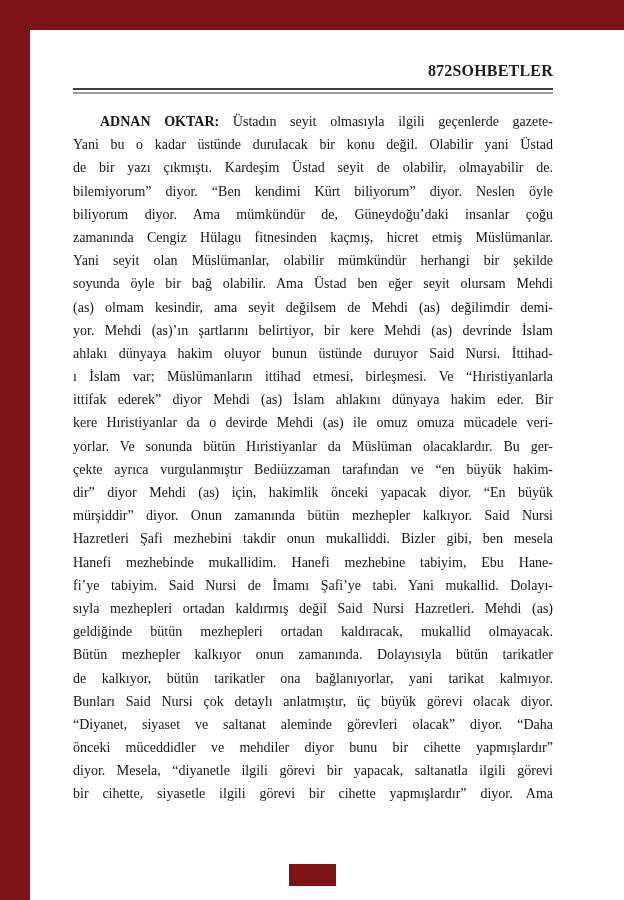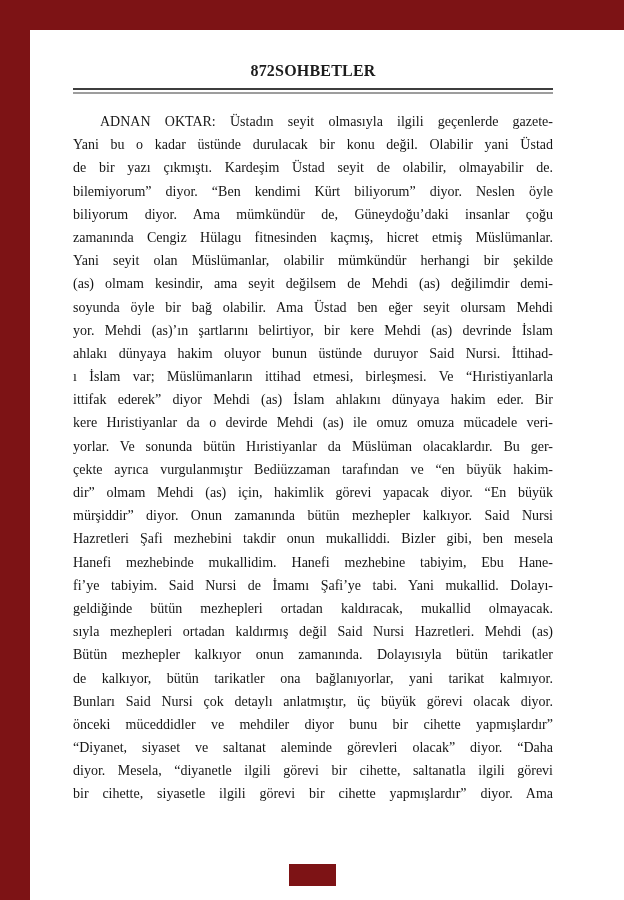--- a/index.html
+++ b/index.html
@@ -6,37 +6,37 @@
   body{
     width:624px;height:900px;position:relative;overflow:hidden;
     background:#ffffff;
     font-family:"Liberation Serif", serif;
   }
   .cover-top{position:absolute;left:0;top:0;width:624px;height:30px;background:#7d1315;}
   .cover-left{position:absolute;left:0;top:0;width:30px;height:900px;background:#7d1315;}
   .cover-bottom{position:absolute;left:289px;top:864px;width:47px;height:22px;background:#7d1315;}
   .page-header{
     position:absolute;left:73px;top:62px;width:480px;
-    display:flex;justify-content:center;align-items:baseline;
+    display:flex;justify-content:flex-end;align-items:baseline;
     font-weight:bold;font-size:16px;color:#1c1c1c;letter-spacing:0.2px;
   }
   .header-rule{position:absolute;left:73px;top:88px;width:480px;}
   .header-rule .r1{height:2px;background:#3e3e3e;}
   .header-rule .r2{height:2px;background:#9d9d9d;margin-top:2px;}
   .text-block{
     position:absolute;left:73px;top:110px;width:480px;
     font-size:14px;color:#151515;
   }
   .body-line{
     line-height:23.2px;height:23.2px;
     text-align:justify;text-align-last:justify;
     overflow:hidden;
   }
   .body-line.first{padding-left:27px;}
-  .speaker{font-weight:normal;}
+  .speaker{font-weight:bold;}
 </style>
 </head>
 <body>
 
 <div class="cover-top"></div>
 <div class="cover-left"></div>
 <div class="cover-bottom"></div>
 
 <div class="page-header">
   <span>872</span>
@@ -49,36 +49,36 @@
 </div>
 
 <div class="text-block">
   <div class="body-line first"><span class="speaker">ADNAN OKTAR:</span><span> Üstadın seyit olmasıyla ilgili geçenlerde gazete-</span></div>
   <div class="body-line">Yani bu o kadar üstünde durulacak bir konu değil. Olabilir yani Üstad</div>
   <div class="body-line">de bir yazı çıkmıştı. Kardeşim Üstad seyit de olabilir, olmayabilir de.</div>
   <div class="body-line">bilemiyorum” diyor. “Ben kendimi Kürt biliyorum” diyor. Neslen öyle</div>
   <div class="body-line">biliyorum diyor. Ama mümkündür de, Güneydoğu’daki insanlar çoğu</div>
   <div class="body-line">zamanında Cengiz Hülagu fitnesinden kaçmış, hicret etmiş Müslümanlar.</div>
   <div class="body-line">Yani seyit olan Müslümanlar, olabilir mümkündür herhangi bir şekilde</div>
+  <div class="body-line">soyunda öyle bir bağ olabilir. Ama Üstad ben eğer seyit olursam Mehdi</div>
   <div class="body-line">(as) olmam kesindir, ama seyit değilsem de Mehdi (as) değilimdir demi-</div>
-  <div class="body-line">soyunda öyle bir bağ olabilir. Ama Üstad ben eğer seyit olursam Mehdi</div>
   <div class="body-line">yor. Mehdi (as)’ın şartlarını belirtiyor, bir kere Mehdi (as) devrinde İslam</div>
   <div class="body-line">ahlakı dünyaya hakim oluyor bunun üstünde duruyor Said Nursi. İttihad-</div>
   <div class="body-line">ı İslam var; Müslümanların ittihad etmesi, birleşmesi. Ve “Hıristiyanlarla</div>
   <div class="body-line">ittifak ederek” diyor Mehdi (as) İslam ahlakını dünyaya hakim eder. Bir</div>
   <div class="body-line">kere Hıristiyanlar da o devirde Mehdi (as) ile omuz omuza mücadele veri-</div>
   <div class="body-line">yorlar. Ve sonunda bütün Hıristiyanlar da Müslüman olacaklardır. Bu ger-</div>
   <div class="body-line">çekte ayrıca vurgulanmıştır Bediüzzaman tarafından ve “en büyük hakim-</div>
-  <div class="body-line">dir” olmam Mehdi (as) için, hakimlik görevi yapacak diyor. “En büyük</div>
+  <div class="body-line">dir” diyor Mehdi (as) için, hakimlik önceki yapacak diyor. “En büyük</div>
   <div class="body-line">mürşiddir” diyor. Onun zamanında bütün mezhepler kalkıyor. Said Nursi</div>
   <div class="body-line">Hazretleri Şafi mezhebini takdir onun mukalliddi. Bizler gibi, ben mesela</div>
   <div class="body-line">Hanefi mezhebinde mukallidim. Hanefi mezhebine tabiyim, Ebu Hane-</div>
   <div class="body-line">fi’ye tabiyim. Said Nursi de İmamı Şafi’ye tabi. Yani mukallid. Dolayı-</div>
+  <div class="body-line">sıyla mezhepleri ortadan kaldırmış değil Said Nursi Hazretleri. Mehdi (as)</div>
   <div class="body-line">geldiğinde bütün mezhepleri ortadan kaldıracak, mukallid olmayacak.</div>
-  <div class="body-line">sıyla mezhepleri ortadan kaldırmış değil Said Nursi Hazretleri. Mehdi (as)</div>
   <div class="body-line">Bütün mezhepler kalkıyor onun zamanında. Dolayısıyla bütün tarikatler</div>
   <div class="body-line">de kalkıyor, bütün tarikatler ona bağlanıyorlar, yani tarikat kalmıyor.</div>
   <div class="body-line">Bunları Said Nursi çok detaylı anlatmıştır, üç büyük görevi olacak diyor.</div>
+  <div class="body-line">“Diyanet, siyaset ve saltanat aleminde görevleri olacak” diyor. “Daha</div>
   <div class="body-line">önceki müceddidler ve mehdiler diyor bunu bir cihette yapmışlardır”</div>
-  <div class="body-line">“Diyanet, siyaset ve saltanat aleminde görevleri olacak” diyor. “Daha</div>
-  <div class="body-line">diyor. Mesela, “diyanetle ilgili görevi bir cihette, saltanatla ilgili görevi</div>
+  <div class="body-line">diyor. Mesela, “diyanetle ilgili görevi bir yapacak, saltanatla ilgili görevi</div>
   <div class="body-line">bir cihette, siyasetle ilgili görevi bir cihette yapmışlardır” diyor. Ama</div>
 </div>
 
 </body></html>

